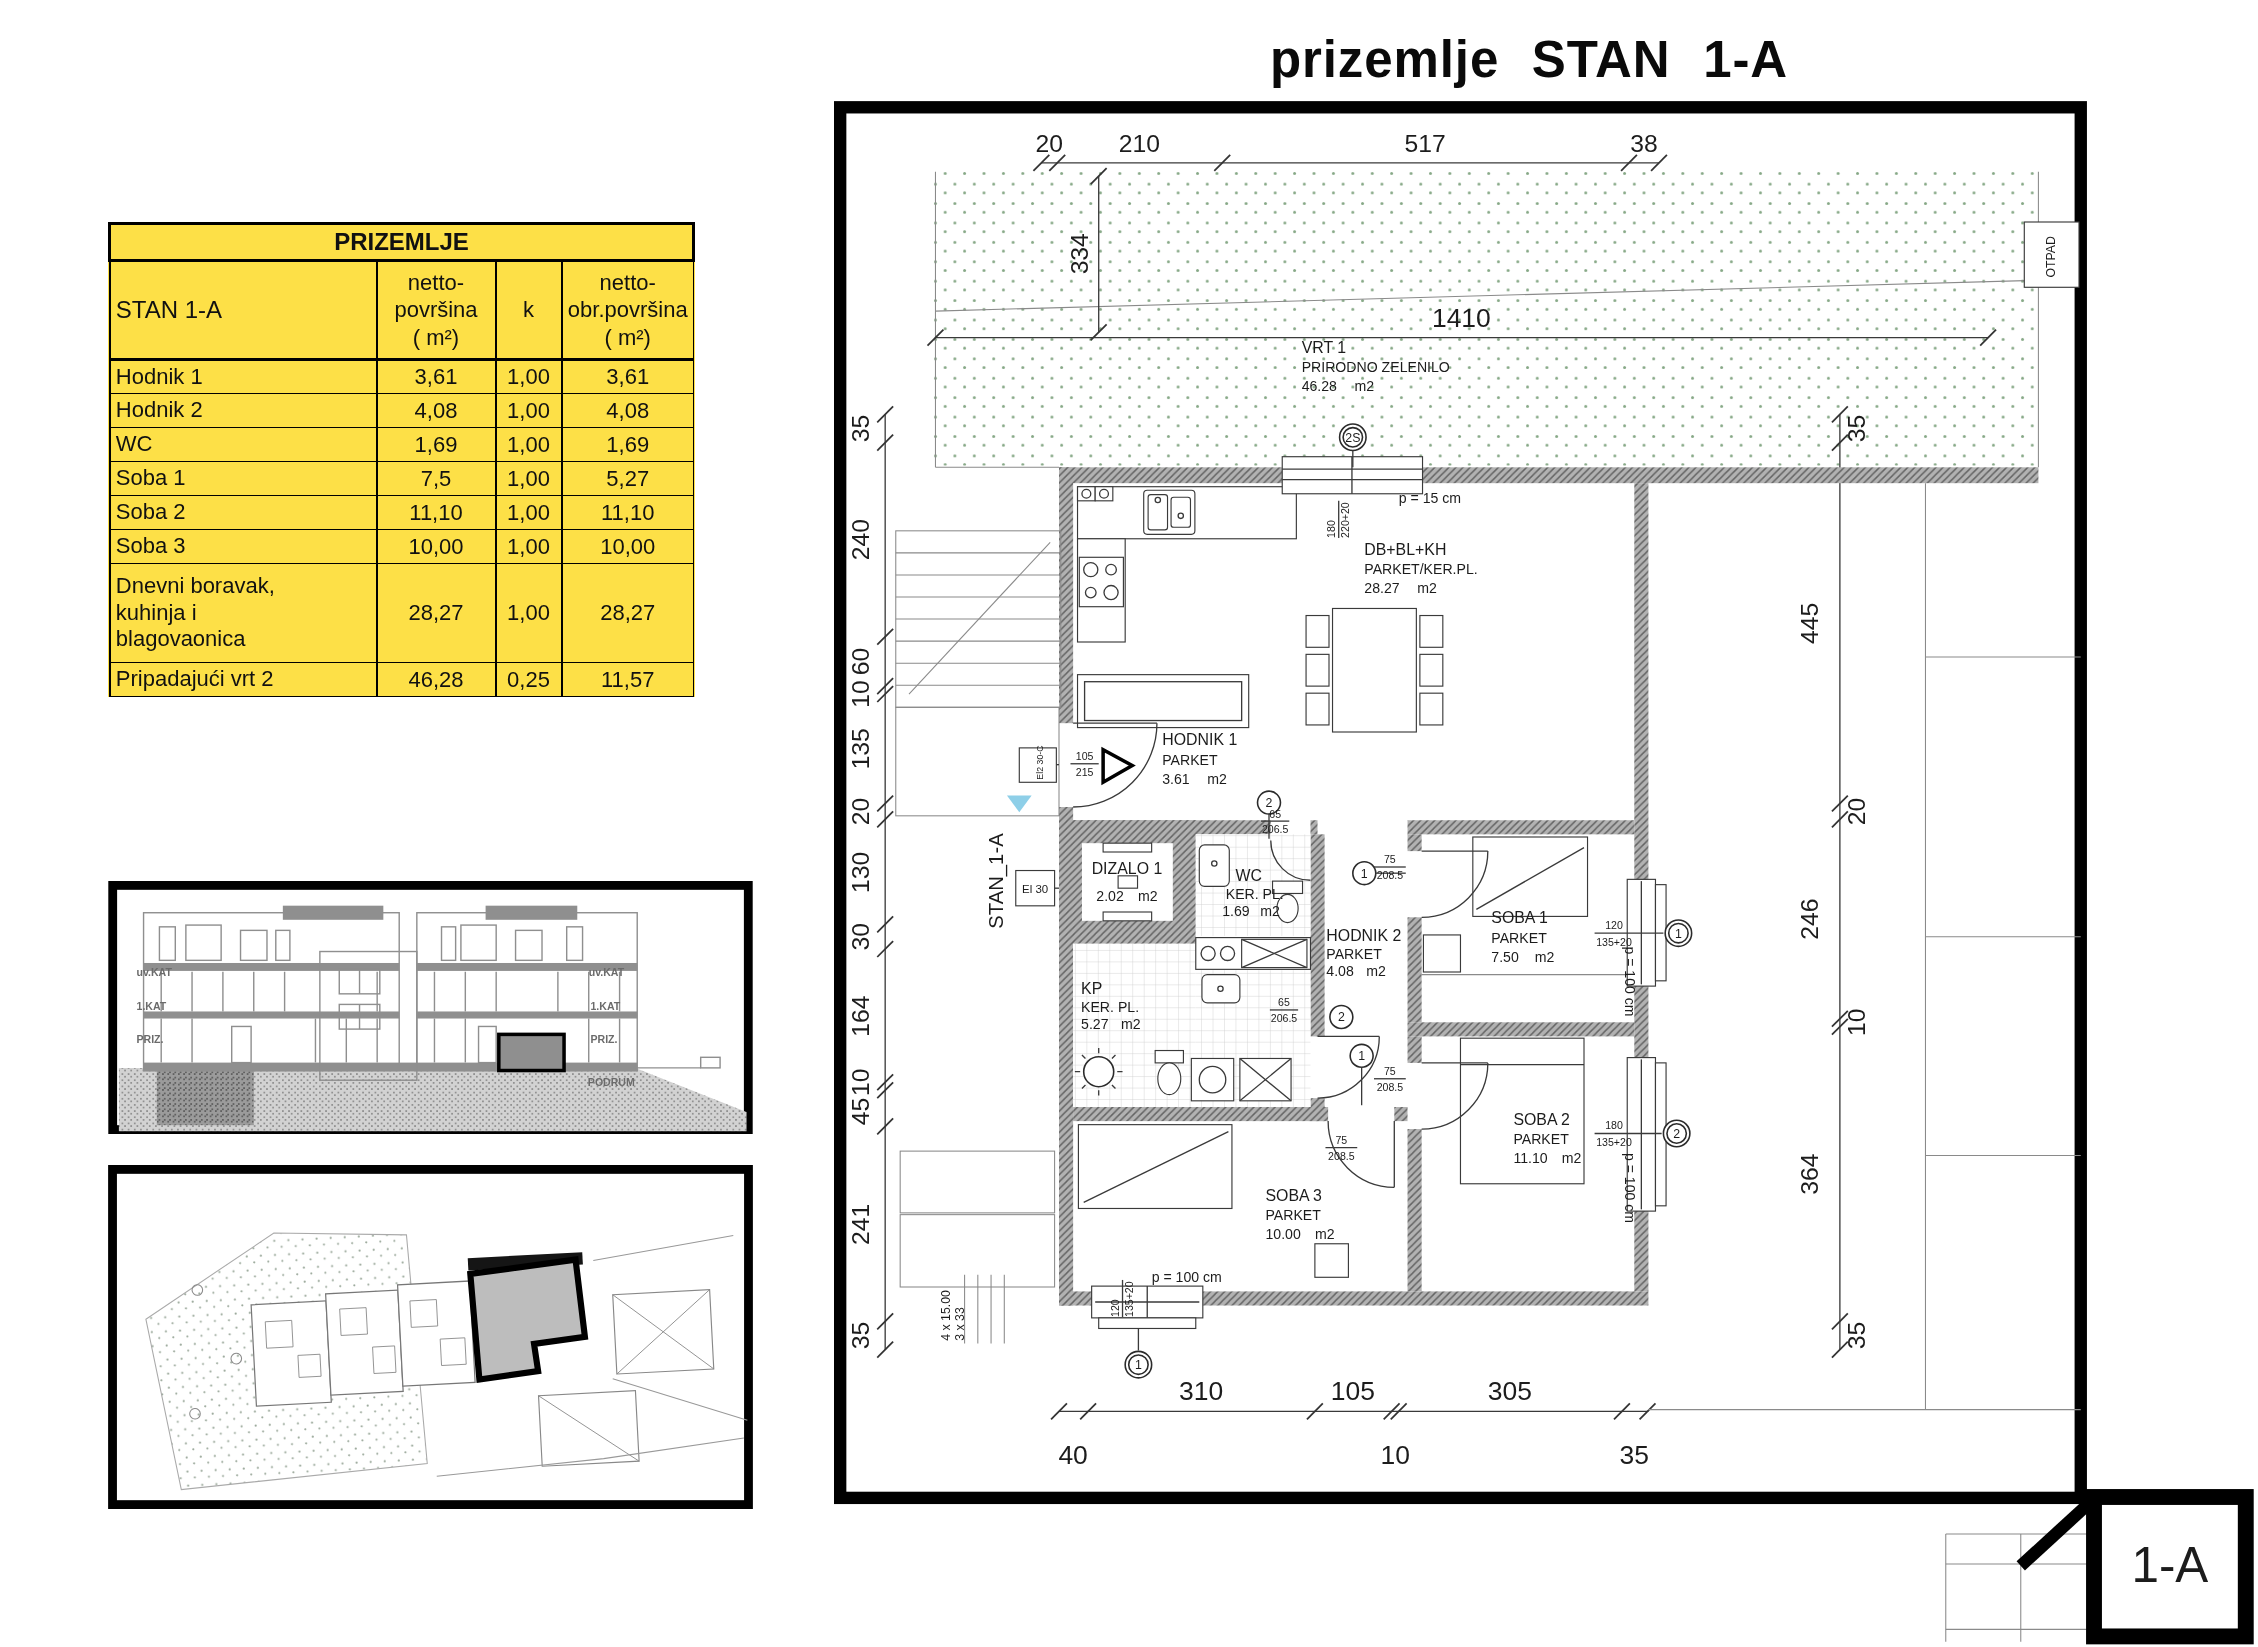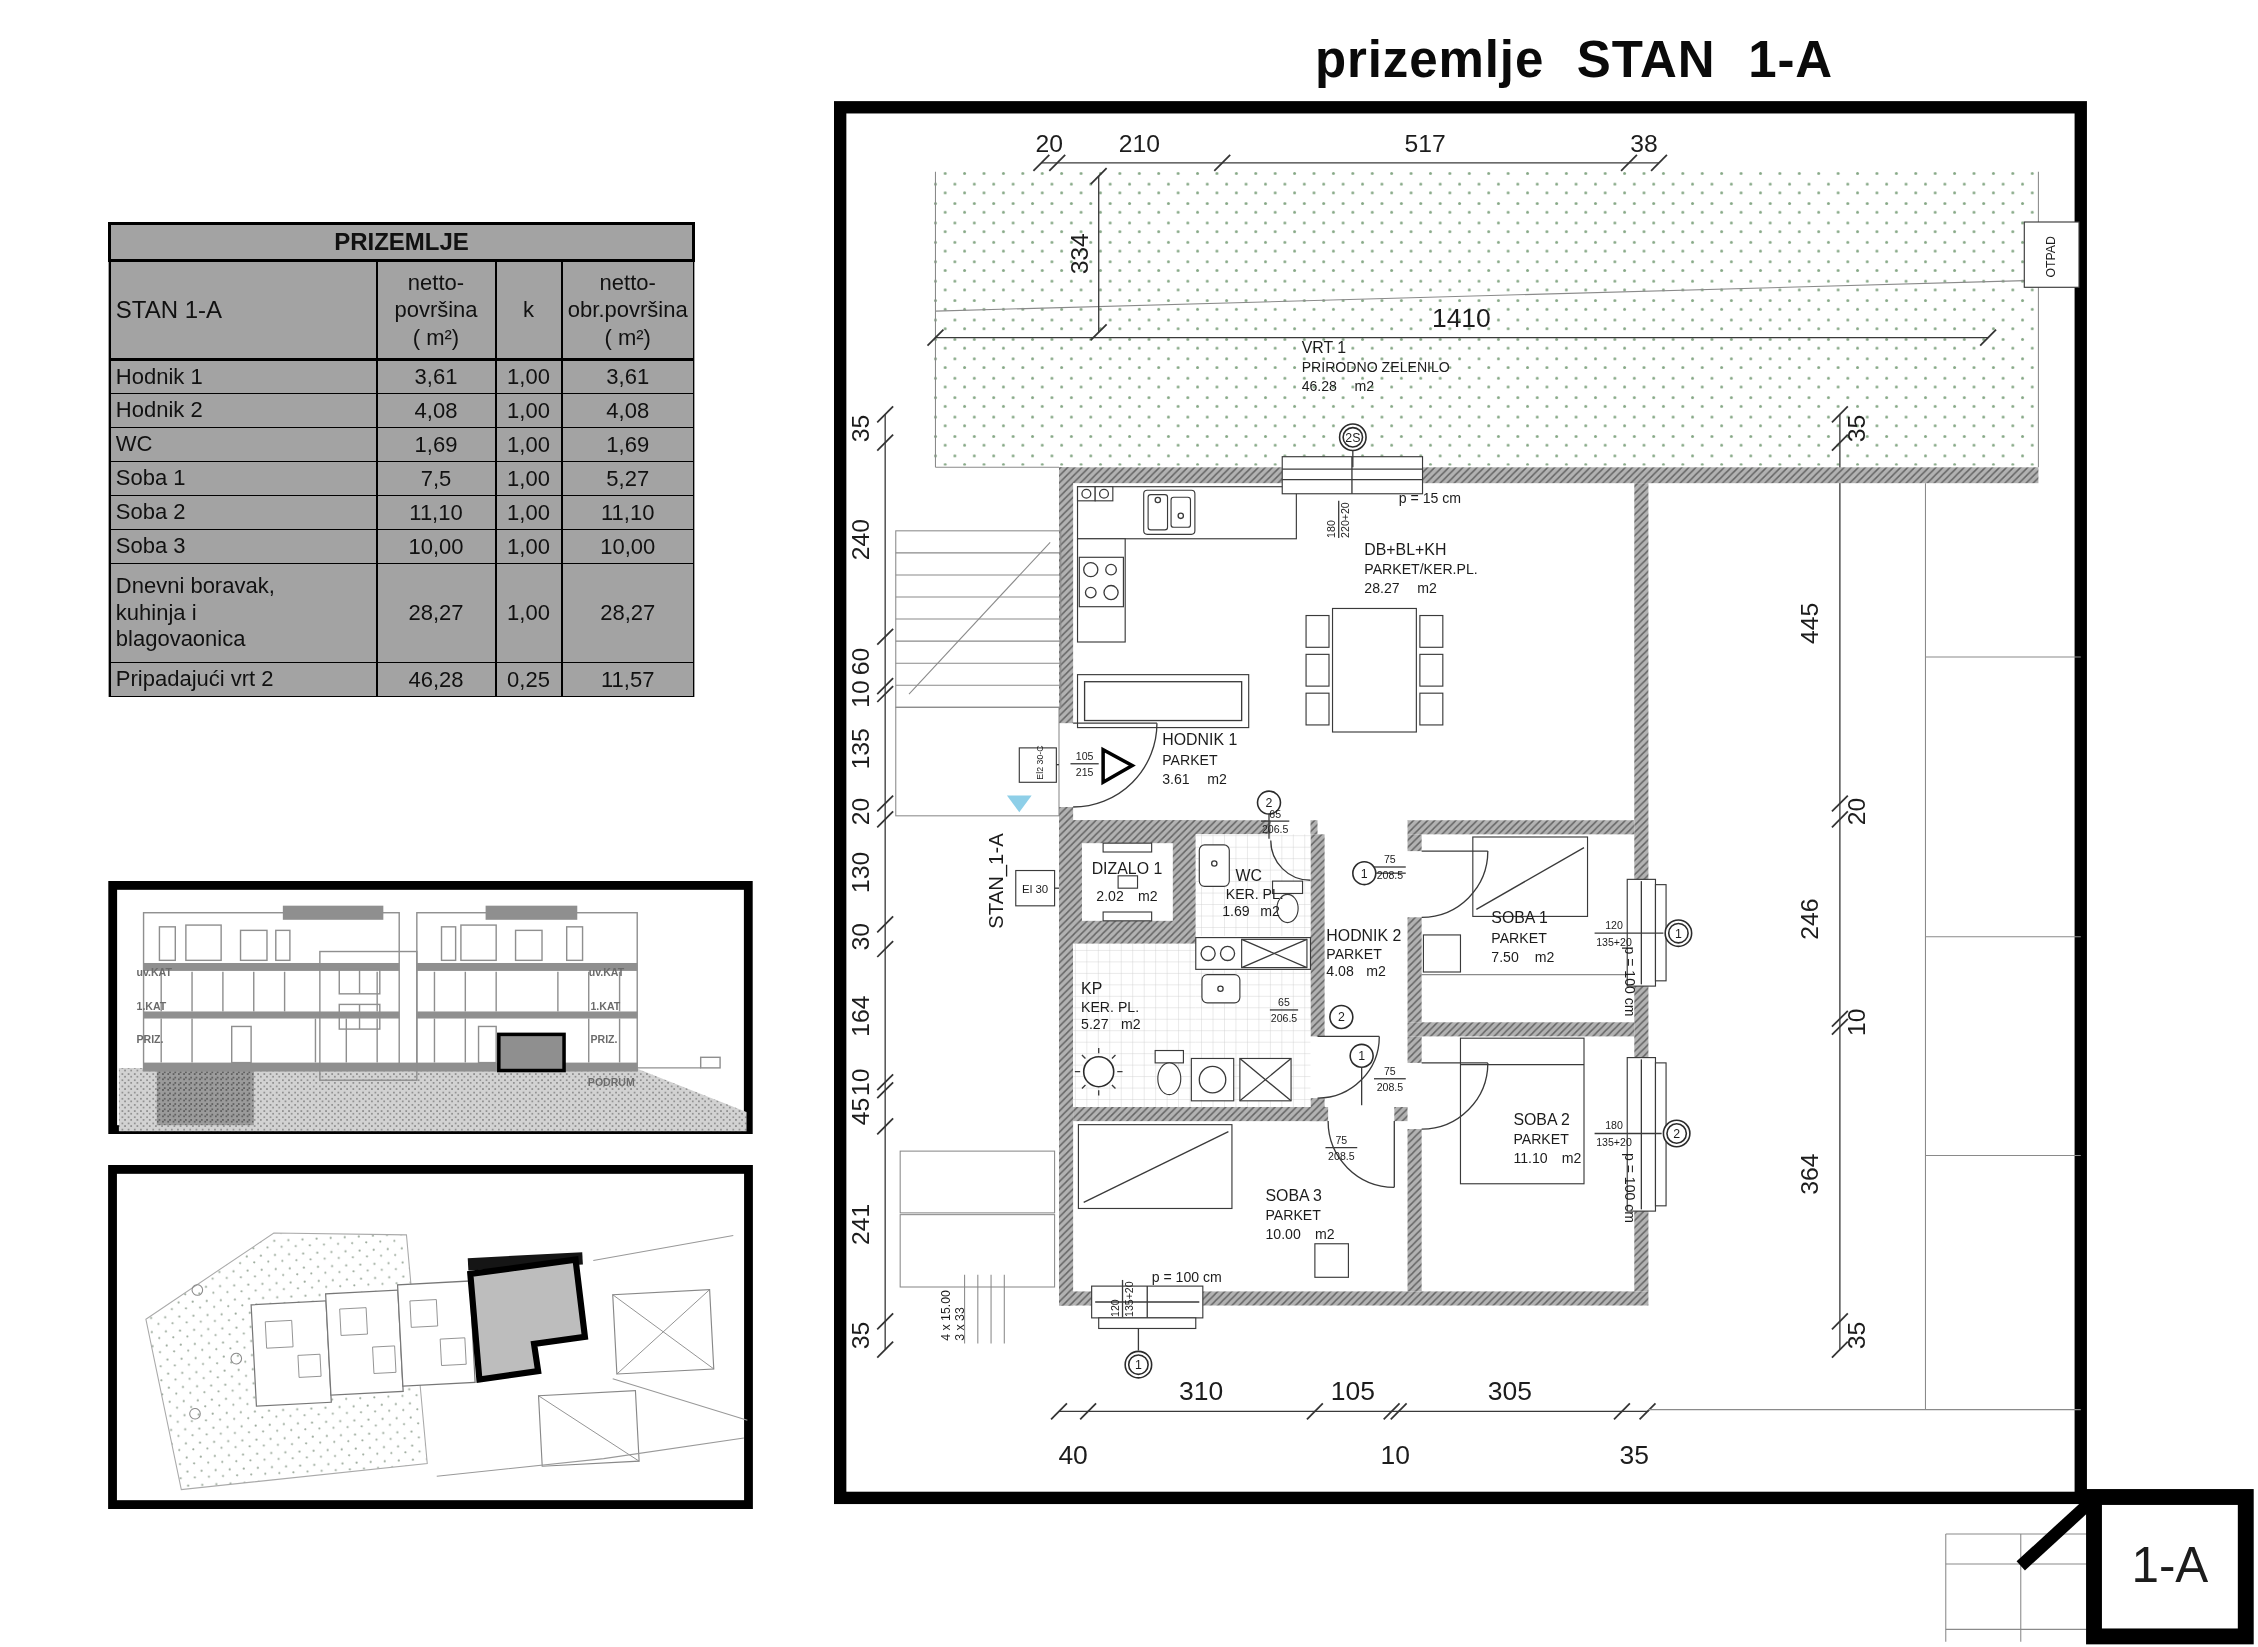--- a/index.html
+++ b/index.html
@@ -1,21 +1,21 @@
 <!DOCTYPE html>
 <html style="font-size:14px"><head>
 <meta charset="utf-8">
 <style>
   html,body{margin:0;padding:0;background:#fff;}
   body{width:2258px;height:1648px;position:relative;font-family:"Liberation Sans",sans-serif;color:#111;}
   .abs{position:absolute;}
   
-  #sheet-title{left:1270px;top:30px;font-size:51px;font-weight:700;letter-spacing:0.9px;word-spacing:17.6px;color:#0a0a0a;margin-left:45px;}
+  #sheet-title{left:1270px;top:30px;font-size:51px;font-weight:700;letter-spacing:0.9px;word-spacing:17.6px;color:#0a0a0a;}
   
-  #area-table{left:108px;top:222px;border-collapse:collapse;table-layout:fixed;background:#a3a3a3;}
+  #area-table{left:108px;top:222px;border-collapse:collapse;table-layout:fixed;background:#fde047;}
   #area-table td,#area-table th{border:1.8px solid #000;font-size:22px;padding:0 5.3px;vertical-align:middle;overflow:hidden;}
   #area-table .tt{border:3.5px solid #000;font-weight:bold;text-align:center;font-size:24px;}
   #area-table .hd td{border-bottom:3.5px solid #000;border-top:3.5px solid #000;font-weight:normal;text-align:center;white-space:pre-line;line-height:1.25;border-radius:13px;}
   #area-table .hd td:first-child{text-align:left;font-size:24px;margin-left:12px;}
   #area-table td.nm{text-align:left;white-space:pre-line;line-height:1.2;}
   #area-table td.vl{text-align:center;}
   #area-table tr.sum td{border-top:3.5px solid #000;border-bottom:3.5px solid #000;font-weight:bold;}
   #area-table tr.fin td{border-top:3.5px solid #000;border-bottom:3.5px solid #000;font-weight:bold;}
   #area-table td{border-left:2.6px solid #000;}
   #area-table .c1{width:267px;} .c2{width:119px;} .c3{width:66px;} .c4{width:128px;}

